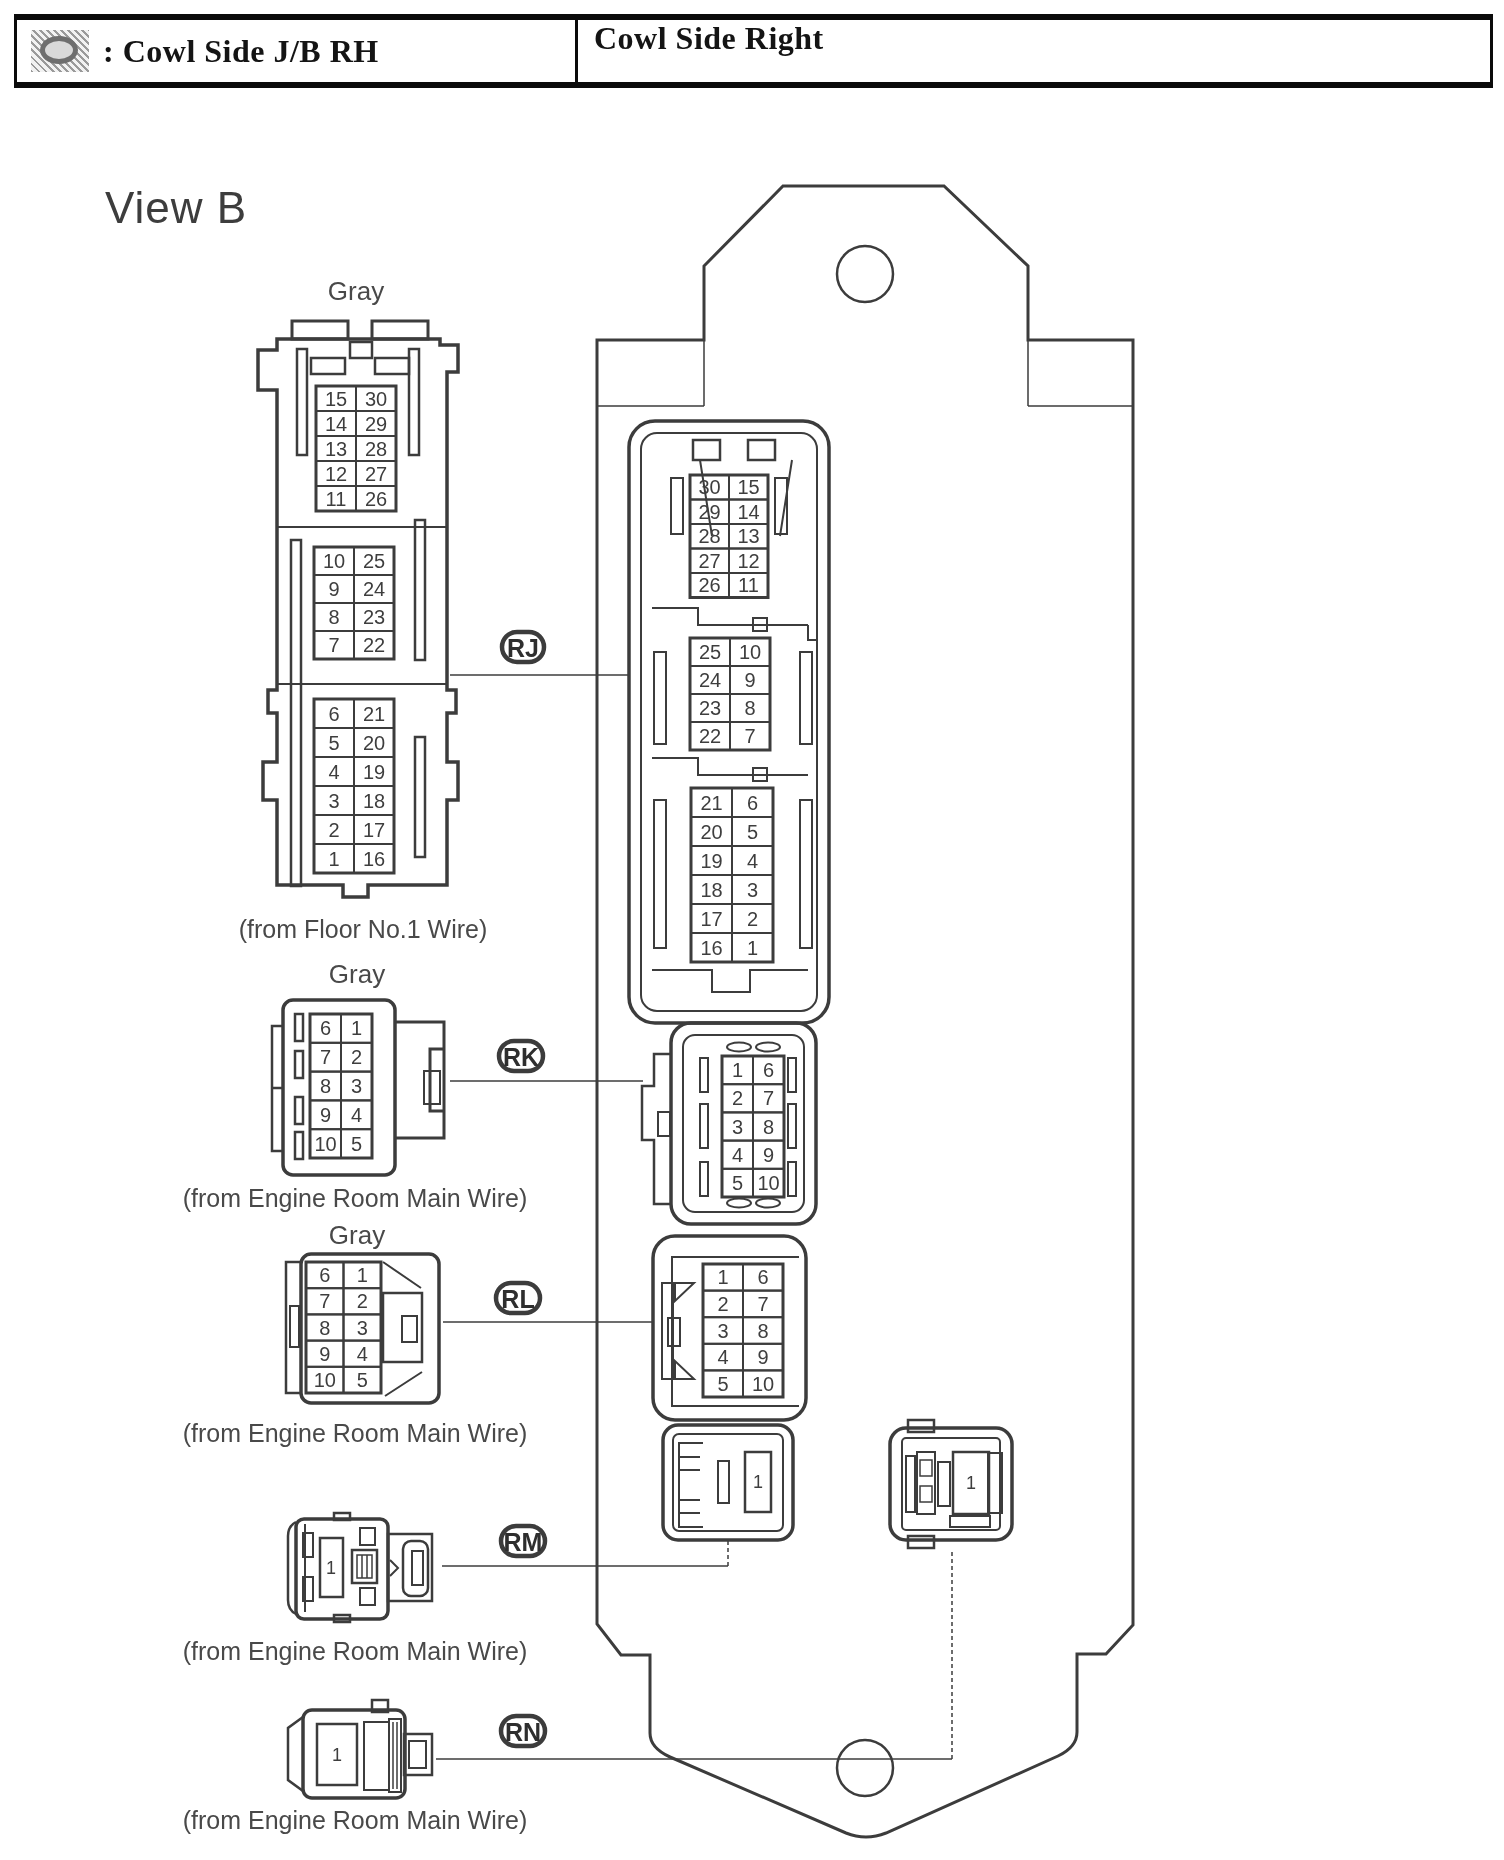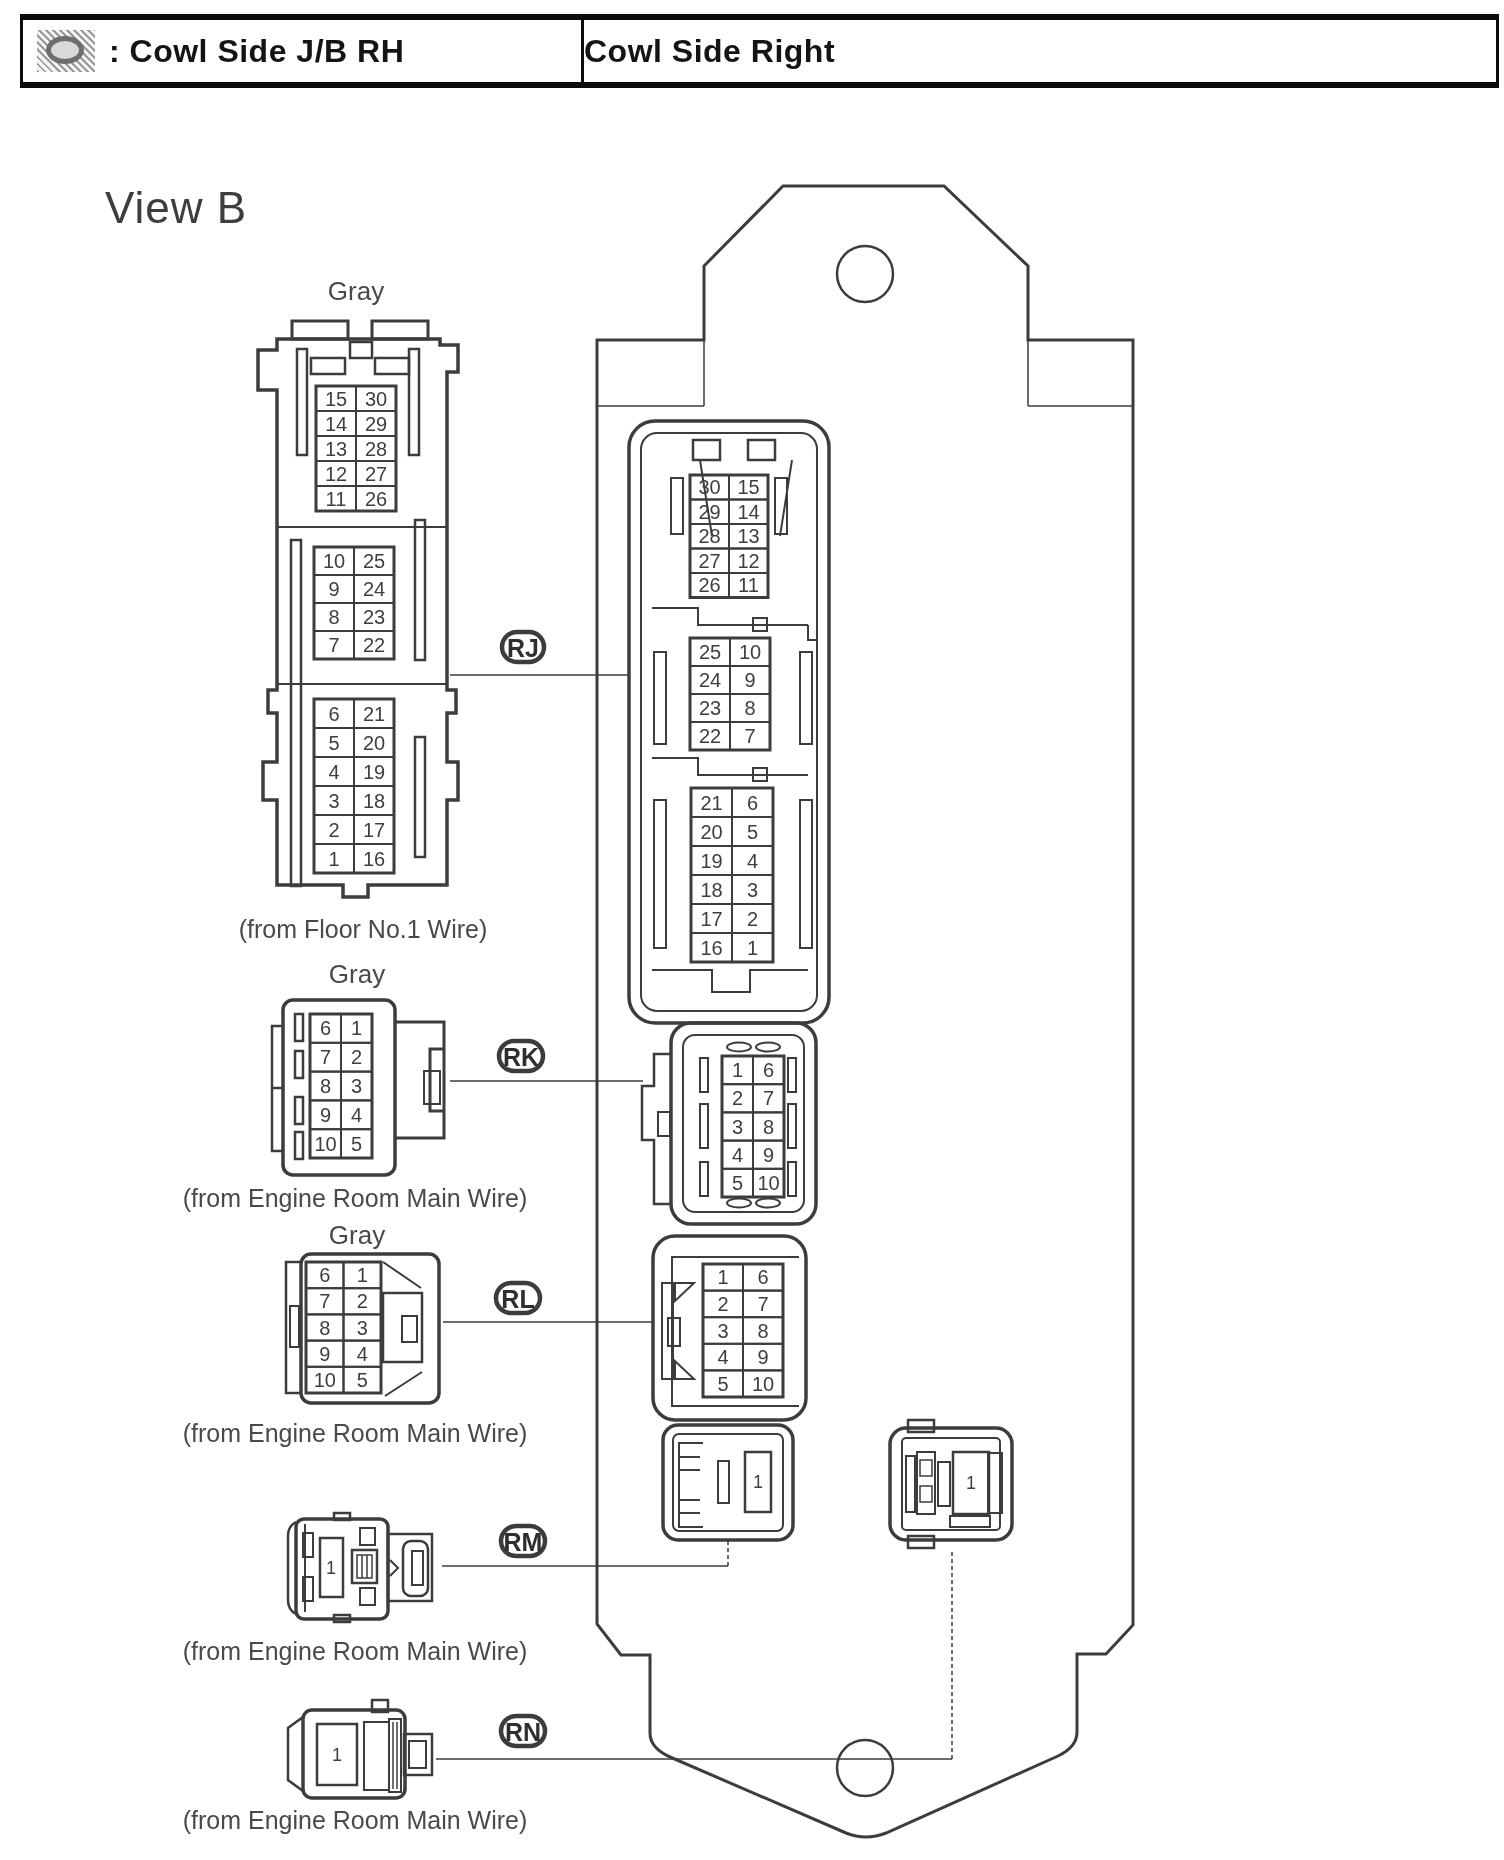--- a/index.html
+++ b/index.html
@@ -1,23 +1,23 @@
 <!DOCTYPE html>
 <html><head>
 <meta charset="utf-8">
 <style>
   html,body{margin:0;padding:0;background:#ffffff;}
   body{width:1504px;height:1860px;position:relative;font-family:"Liberation Sans",sans-serif;}
   
-  .legend{position:absolute;left:20px;top:14px;width:1473px;height:62px;
+  .legend{position:absolute;left:14px;top:14px;width:1473px;height:62px;
           border-top:6px solid #0b0b0b;border-bottom:6px solid #0b0b0b;
           border-left:3px solid #0b0b0b;border-right:3px solid #0b0b0b;
-          display:flex;align-items:stretch;background:#fff;}
+          display:flex;align-items:stretch;background:#fff;font-family:Liberation Serif, serif;}
   .legend-left{width:561px;display:flex;align-items:center;border-right:3px solid #0b0b0b;padding-left:14px;box-sizing:border-box;}
-  .legend-right{flex:1;display:flex;align-items:center;}
+  .legend-right{flex:1;display:flex;align-items:flex-start;padding-left:16px;}
   .legend-text{font-size:32px;font-weight:bold;color:#141414;white-space:nowrap;letter-spacing:.5px;}
   .symb{width:58px;height:42px;margin-right:14px;position:relative;flex:0 0 auto;
         background:repeating-linear-gradient(45deg,#9a9a9a 0 2px,#f2f2f2 2px 5px);}
   .symb .oval{position:absolute;left:9px;top:6px;width:38px;height:28px;border-radius:50%;
         border:5px solid #6e6e6e;background:#d9d9d9;box-sizing:border-box;}
   
   svg{position:absolute;left:0;top:0;}
   svg .ln{stroke:#3c3c3c;fill:none;stroke-linejoin:miter;stroke-linecap:butt;}
   .w45{stroke-width:4.5px;} .w35{stroke-width:3.5px;} .w3{stroke-width:3px;}
   .w25{stroke-width:2.5px;} .w2{stroke-width:2px;} .w15{stroke-width:1.5px;}

